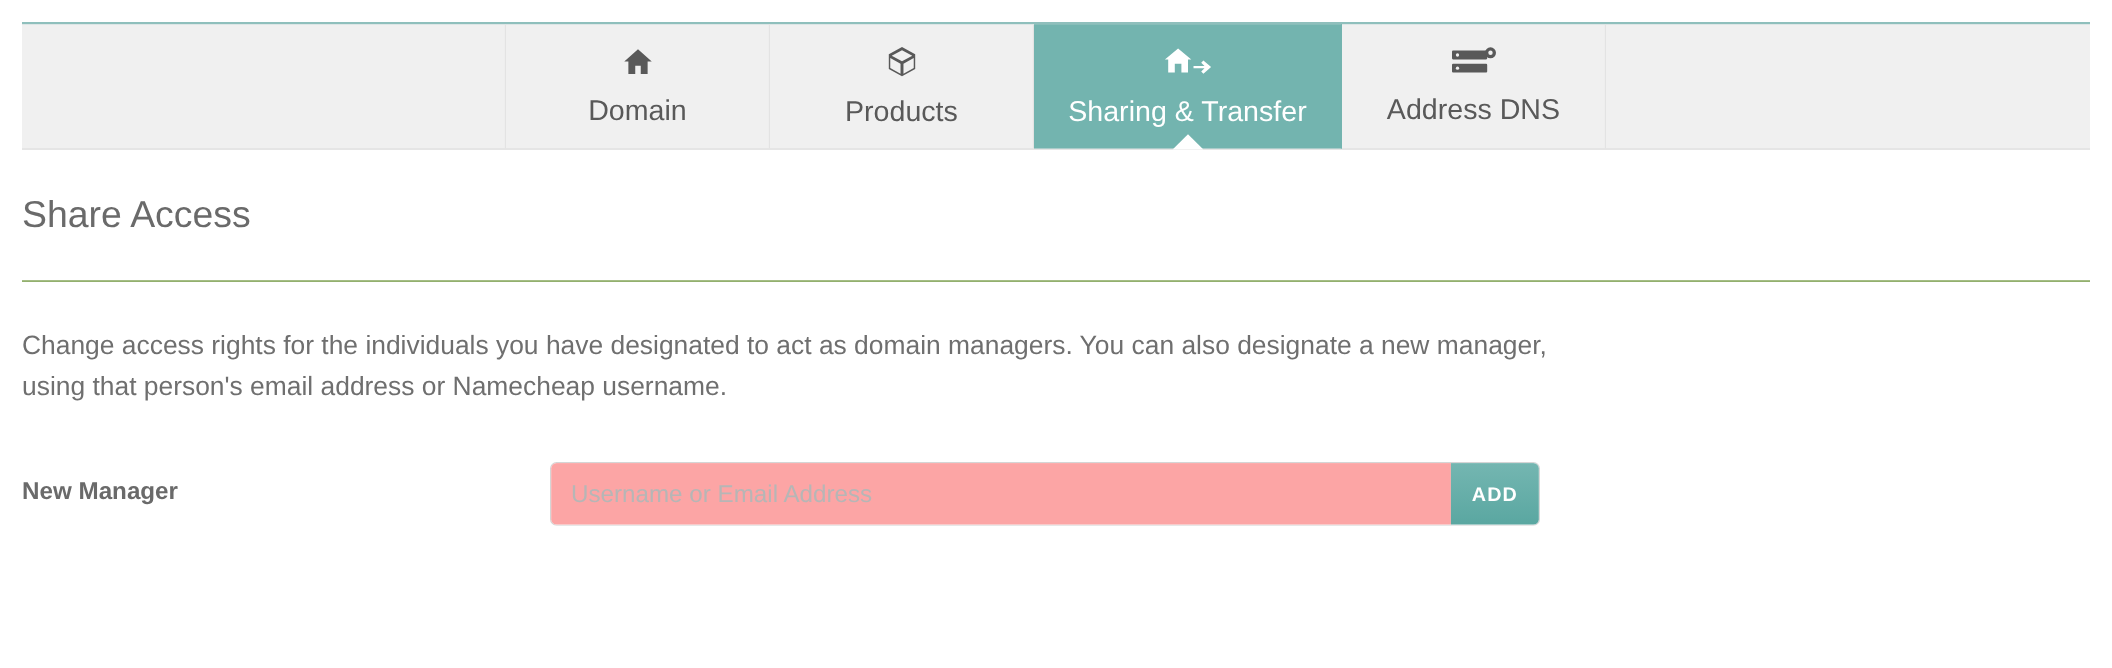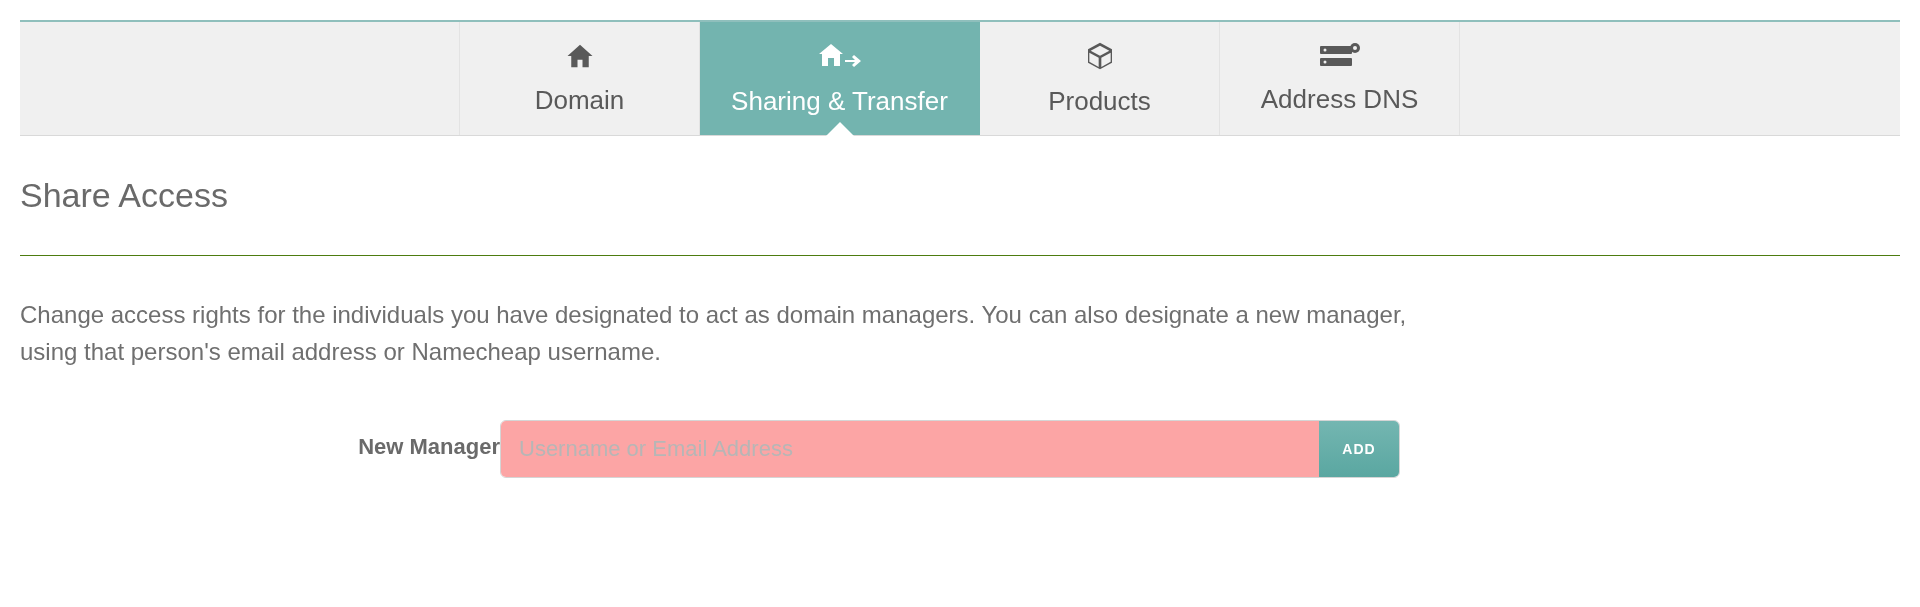--- a/index.html
+++ b/index.html
@@ -85,21 +85,20 @@
     display: flex;
     align-items: flex-start;
     gap: 0;
   }
   .form-label {
     flex: 0 0 480px;
     font-size: 22px;
     font-weight: 600;
     color: #6a6a6a;
     padding-top: 14px;
-    text-align: right;
   }
   .input-group {
     display: flex;
     width: 900px;
     height: 58px;
     border: 1px solid #d5d5d5;
     border-radius: 6px;
     overflow: hidden;
   }
   .input-group input {
@@ -111,21 +110,21 @@
     padding: 0 18px;
     color: #555;
     background: #fca5a5;
   }
   .input-group input::placeholder { color: #b6b6b6; }
   .input-group button {
     flex: 0 0 80px;
     border: none;
     background: linear-gradient(#74b6b1, #5aa7a1);
     color: #ffffff;
-    font-size: 14px;
+    font-size: 18px;
     font-weight: 600;
     letter-spacing: 1px;
     cursor: pointer;
   }
 </style>
 </head>
 <body>
 
 <div class="page">
 
@@ -134,37 +133,37 @@
 
     <div class="tab tab-domain">
       <span class="icon">
         <svg width="34" height="30" viewBox="0 0 24 24" fill="#595959">
             <path d="M12 3l10 9h-3v9h-5v-6h-4v6H5v-9H2z"></path>
           </svg>
       </span>
       <span>Domain</span>
     </div>
 
+    <div class="tab tab-products">
+      <span class="icon">
+        <svg width="34" height="32" viewBox="0 0 24 24" fill="#595959">
+            <path d="M12 2l9 5v10l-9 5-9-5V7l9-5zm0 2.3L5 8l7 3.8L19 8l-7-3.7zM4 9.5v6.9l7 3.9v-6.9L4 9.5zm16 0l-7 3.9v6.9l7-3.9V9.5z"></path>
+          </svg>
+      </span>
+      <span>Products</span>
+    </div>
+
     <div class="tab tab-sharing tab-active">
       <span class="icon">
         <svg width="46" height="32" viewBox="0 0 46 32" fill="#ffffff">
           <path d="M14 4l12 10h-3v12h-6v-8h-6v8H5V14H2z"></path>
           <path d="M28 20h10l-3-3 2-2 7 6-7 6-2-2 3-3H28z"></path>
         </svg>
       </span>
       <span>Sharing &amp; Transfer</span>
-    </div>
-
-    <div class="tab tab-products">
-      <span class="icon">
-        <svg width="34" height="32" viewBox="0 0 24 24" fill="#595959">
-            <path d="M12 2l9 5v10l-9 5-9-5V7l9-5zm0 2.3L5 8l7 3.8L19 8l-7-3.7zM4 9.5v6.9l7 3.9v-6.9L4 9.5zm16 0l-7 3.9v6.9l7-3.9V9.5z"></path>
-          </svg>
-      </span>
-      <span>Products</span>
     </div>
 
     <div class="tab tab-dns">
       <span class="icon">
         <svg width="44" height="28" viewBox="0 0 44 28" fill="#595959">
           <rect x="2" y="4" width="32" height="8" rx="1"></rect>
           <rect x="2" y="16" width="32" height="8" rx="1"></rect>
           <circle cx="7" cy="8" r="1.5" fill="#f0f0f0"></circle>
           <circle cx="7" cy="20" r="1.5" fill="#f0f0f0"></circle>
           <circle cx="37" cy="6" r="5"></circle>

